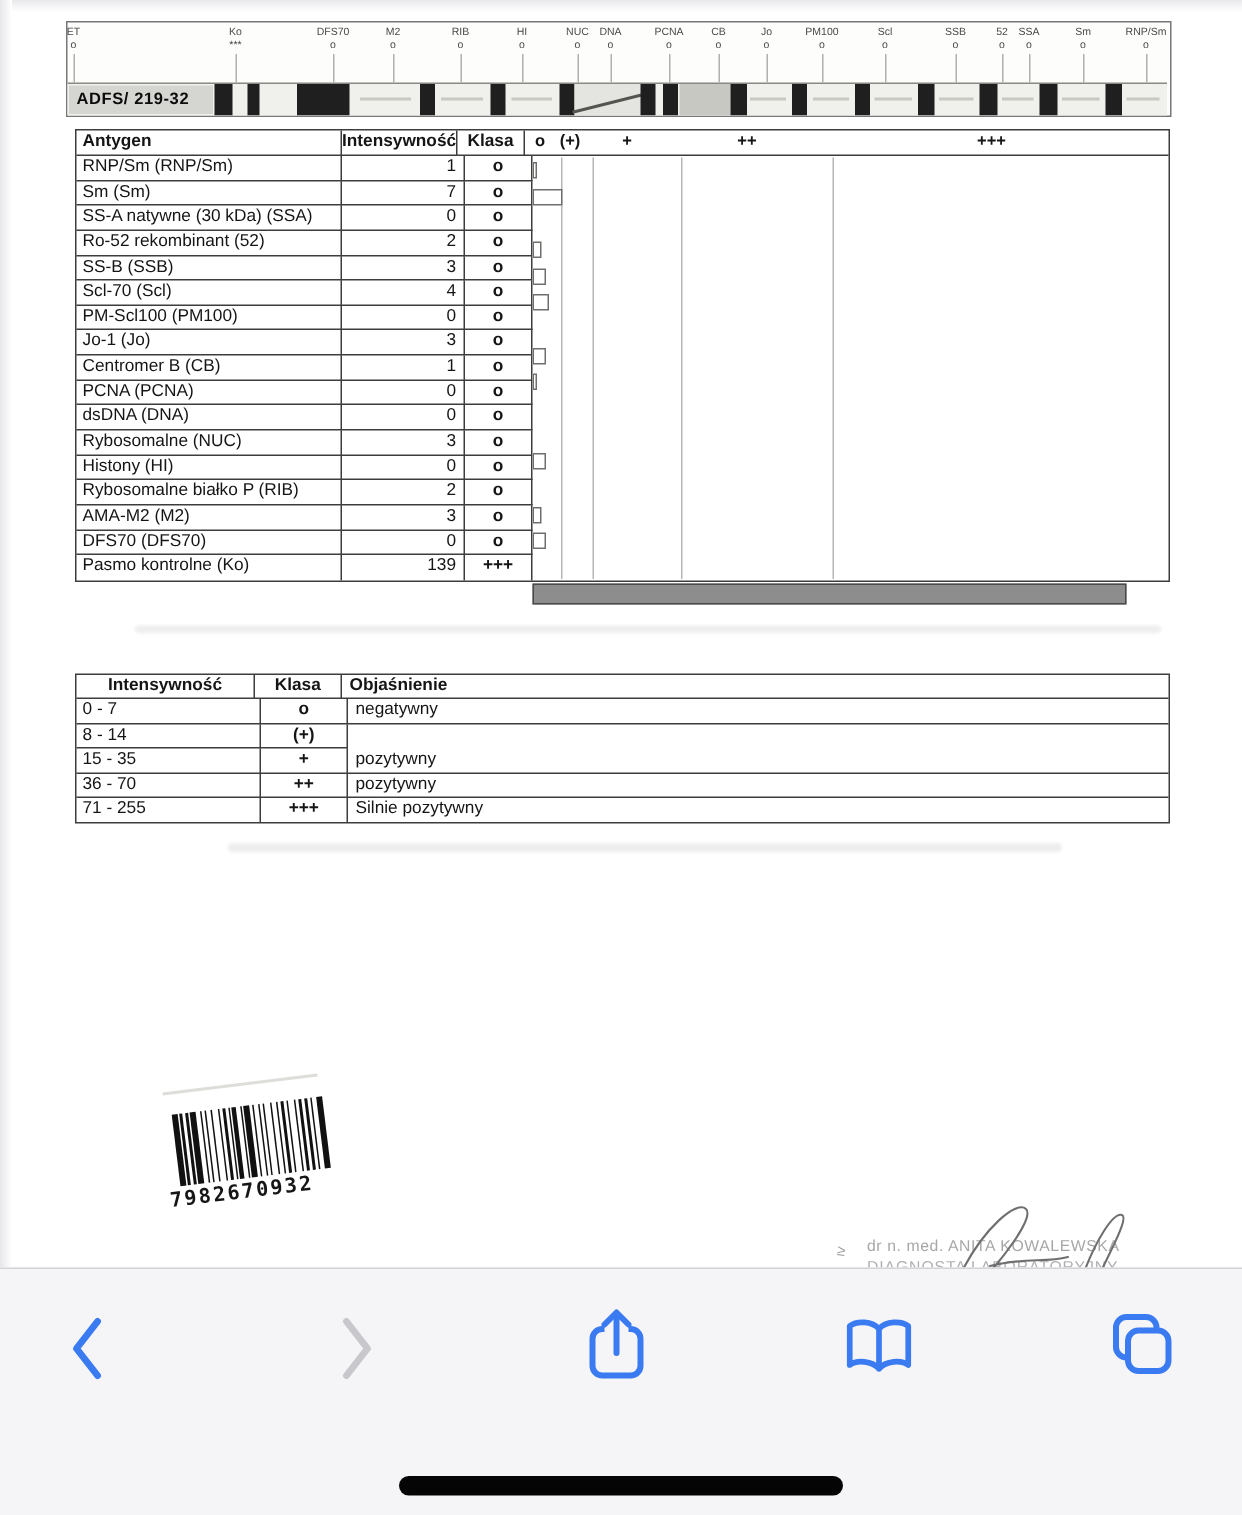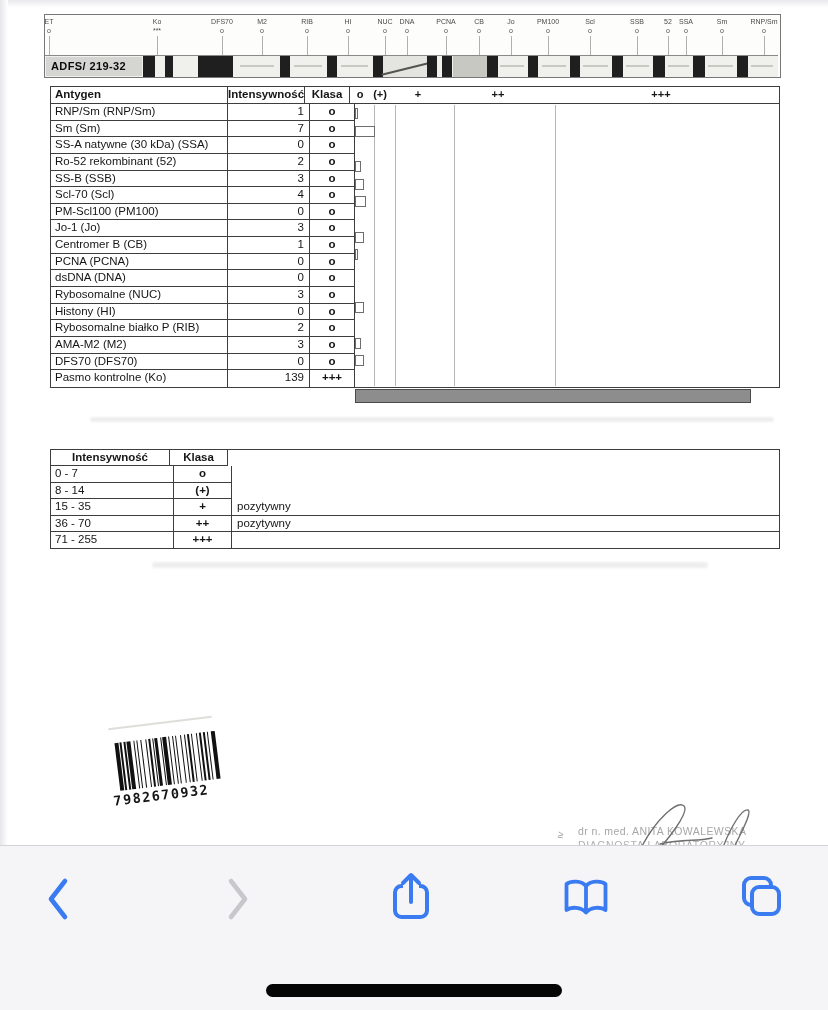--- a/index.html
+++ b/index.html
@@ -351,43 +351,46 @@
         <div class="bar" style="top: 232.65px; width: 6px;"></div>
         <div class="bar" style="top: 250.3px; width: 9px;"></div>
         <div class="bar-ctrl" style="top: 283.9px; width: 396px;"></div>
       </div>
   </div>
 
   <div class="legend-table">
     <div class="lt-row lt-header">
       <div class="l-i">Intensywność</div>
       <div class="l-k">Klasa</div>
+      <div class="l-o">Objaśnienie</div>
     </div>
     <div>
         <div class="lt-row">
           <div class="l-i">0 - 7</div>
           <div class="l-k">o</div>
+          <div class="l-o">negatywny</div>
         </div>
         <div class="lt-row">
           <div class="l-i">8 - 14</div>
           <div class="l-k">(+)</div>
         </div>
         <div class="lt-row">
           <div class="l-i">15 - 35</div>
           <div class="l-k">+</div>
           <div class="l-o">pozytywny</div>
         </div>
         <div class="lt-row">
           <div class="l-i">36 - 70</div>
           <div class="l-k">++</div>
           <div class="l-o">pozytywny</div>
         </div>
         <div class="lt-row">
           <div class="l-i">71 - 255</div>
           <div class="l-k">+++</div>
+          <div class="l-o">Silnie pozytywny</div>
         </div>
       </div>
   </div>
 
   <div class="artifact" style="left:90px;top:417px;width:684px;height:5px;"></div>
   <div class="artifact" style="left:152px;top:562px;width:556px;height:6px;"></div>
 
   <div class="sticker-edge"></div>
   <div class="barcode">
     <div class="bc-bars">

